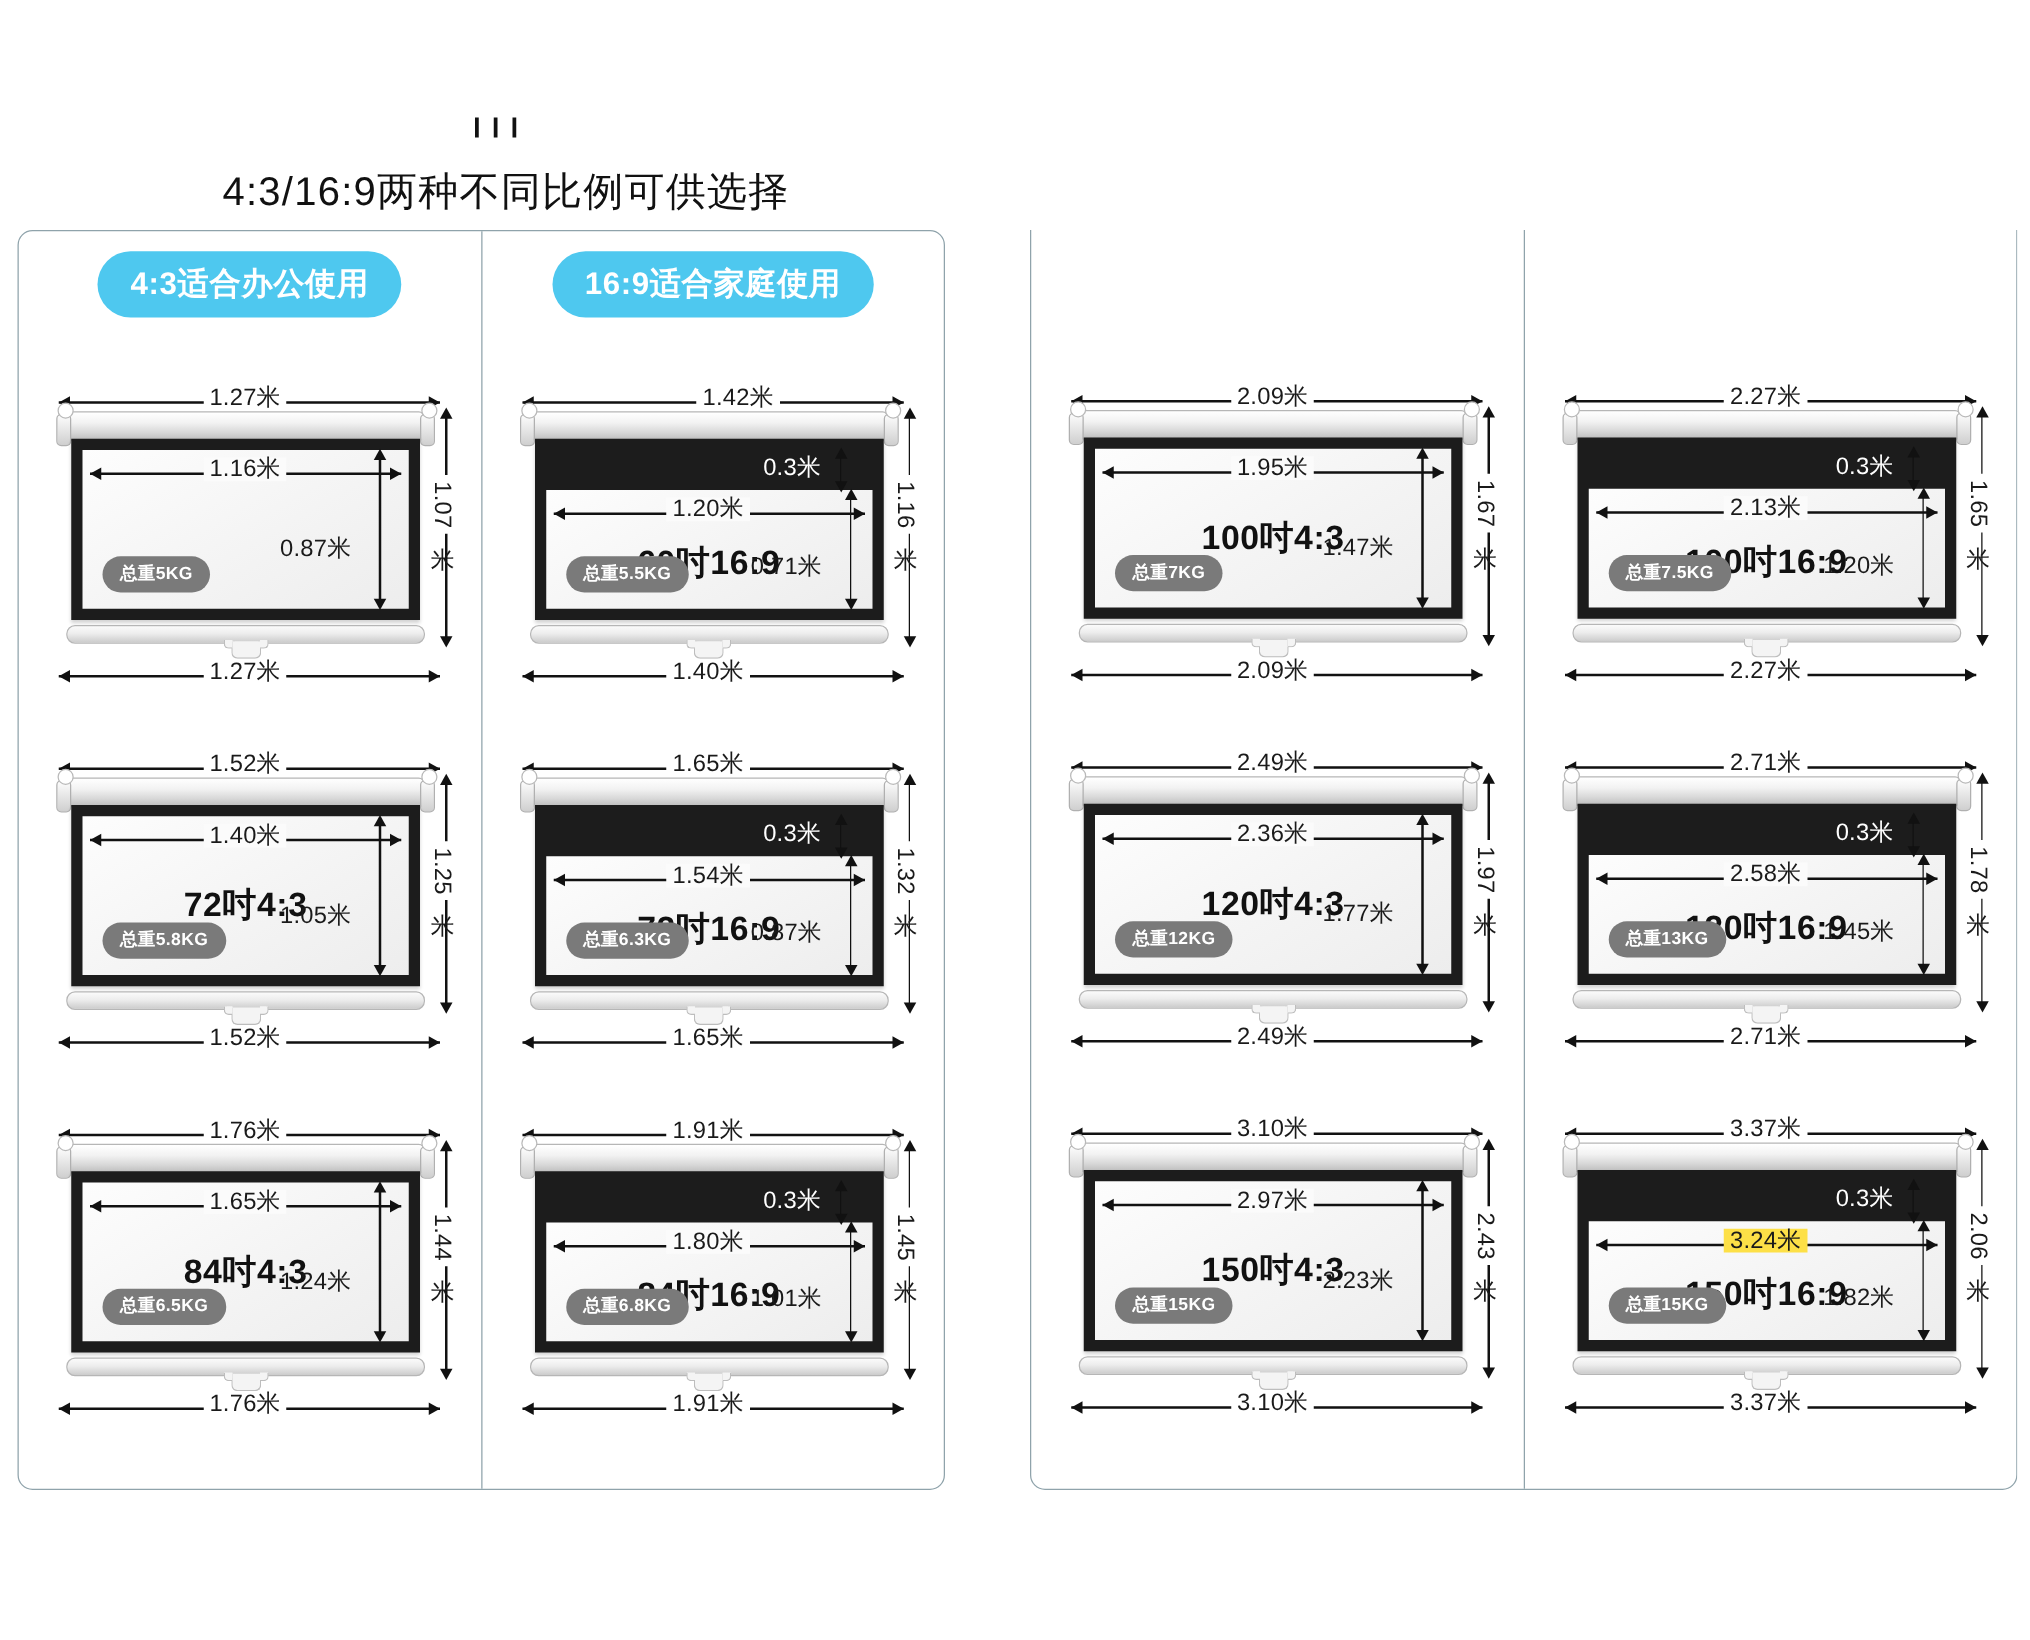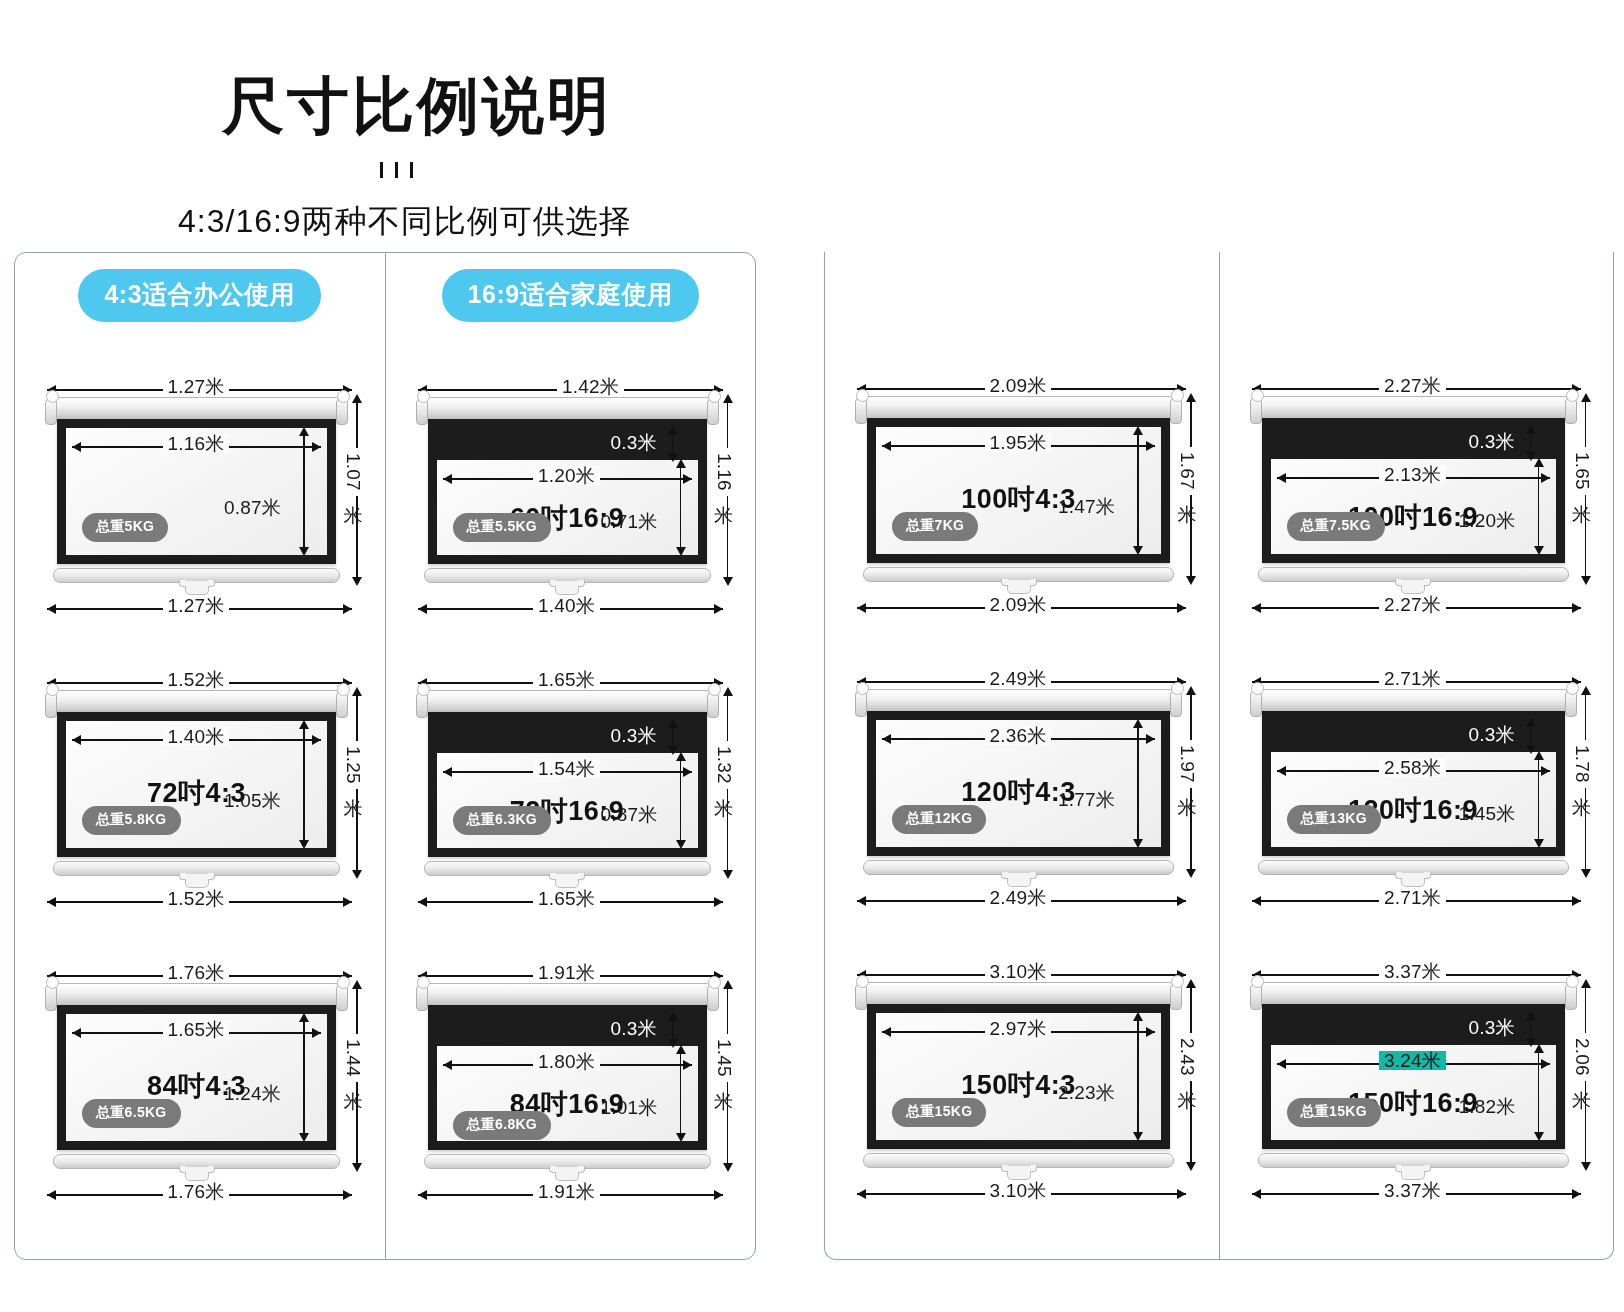--- a/index.html
+++ b/index.html
@@ -124,21 +124,20 @@
     position: absolute;
     background: #7a7a7a; color: #fff; border-radius: 20px;
     font-size: 14px; font-weight: 700; padding: 5px 14px 6px;
     letter-spacing: .3px; white-space: nowrap;
   }
 </style>
 </head>
 <body>
 
 <div class="header">
-  <div class="page-title">尺寸比例说明</div>
   <div class="dots">
       <i></i>
       <i></i>
       <i></i>
     </div>
   <div class="subtitle">4:3/16:9两种不同比例可供选择</div>
 </div>
 
 <div class="board" id="board">
     <div class="group left">
@@ -334,21 +333,21 @@
             <div class="casing" style="left:38px;top:60px;width:287px;height:24px;"></div>
         <div class="bracket" style="left:30px;top:62px;"></div>
         <div class="bracket" style="left:321px;top:62px;"></div>
 
         <div class="screen-body" style="left:42px;top:82px;width:279px;height:145px;"></div>
         <div class="screen-face" style="left:51px;top:123.13px;width:261px;height:94.87px;"></div>
 
         <div class="bottombar" style="left:38px;top:231px;width:287px;height:15px;"></div>
         <div class="tab" style="left:169.5px;top:244px;"></div>
             <div class="screen-title" style="left:51px;width:261px;top:162.97539999999998px;">84吋16:9</div>
-        <div class="weight-pill" style="left:67px;top:176px;margin-top:12px;">总重6.8KG</div>
+        <div class="weight-pill" style="left:67px;top:176px;">总重6.8KG</div>
             <div class="hline" style="left:57px;top:141.13px;width:249px;"></div>
         <div class="arrow l" style="left:57px;top:137.13px;"></div>
         <div class="arrow r" style="left:297px;top:137.13px;"></div>
         <div class="dim-label nobg" style="left:147.5px;top:129.13px;background:#fbfbfb;">1.80米</div>
             <div class="vline" style="left:294px;top:129.13px;height:82.87px;"></div>
         <div class="arrow u" style="left:290px;top:122.13px;"></div>
         <div class="arrow d" style="left:290px;top:210px;"></div>
         <div class="dim-label nobg" style="left:210px;top:175.3085px;">1.01米</div>
             <div class="vline" style="left:286px;top:96px;height:22.130000000000003px;"></div>
           <div class="arrow u" style="left:282px;top:89px;"></div>
@@ -560,21 +559,21 @@
         <div class="screen-body" style="left:42px;top:82px;width:303px;height:145px;"></div>
         <div class="screen-face" style="left:51px;top:123.13px;width:285px;height:94.87px;"></div>
 
         <div class="bottombar" style="left:38px;top:231px;width:311px;height:15px;"></div>
         <div class="tab" style="left:181.5px;top:244px;"></div>
             <div class="screen-title" style="left:51px;width:285px;top:162.97539999999998px;">150吋16:9</div>
         <div class="weight-pill" style="left:67px;top:176px;">总重15KG</div>
             <div class="hline" style="left:57px;top:141.13px;width:273px;"></div>
         <div class="arrow l" style="left:57px;top:137.13px;"></div>
         <div class="arrow r" style="left:321px;top:137.13px;"></div>
-        <div class="dim-label nobg" style="left:159.5px;top:129.13px;background:#14b8a6;">3.24米</div>
+        <div class="dim-label nobg" style="left:159.5px;top:129.13px;background:#fde047;">3.24米</div>
             <div class="vline" style="left:318px;top:129.13px;height:82.87px;"></div>
         <div class="arrow u" style="left:314px;top:122.13px;"></div>
         <div class="arrow d" style="left:314px;top:210px;"></div>
         <div class="dim-label nobg" style="left:234px;top:175.3085px;">1.82米</div>
             <div class="vline" style="left:310px;top:96px;height:22.130000000000003px;"></div>
           <div class="arrow u" style="left:306px;top:89px;"></div>
           <div class="arrow d" style="left:306px;top:116.13px;"></div>
           <div class="dim-label nobg" style="left:244px;top:96.065px;color:#fff;">0.3米</div>
             <div class="vline" style="left:365px;top:64px;height:181px;"></div>
         <div class="arrow u" style="left:361px;top:57px;"></div>

